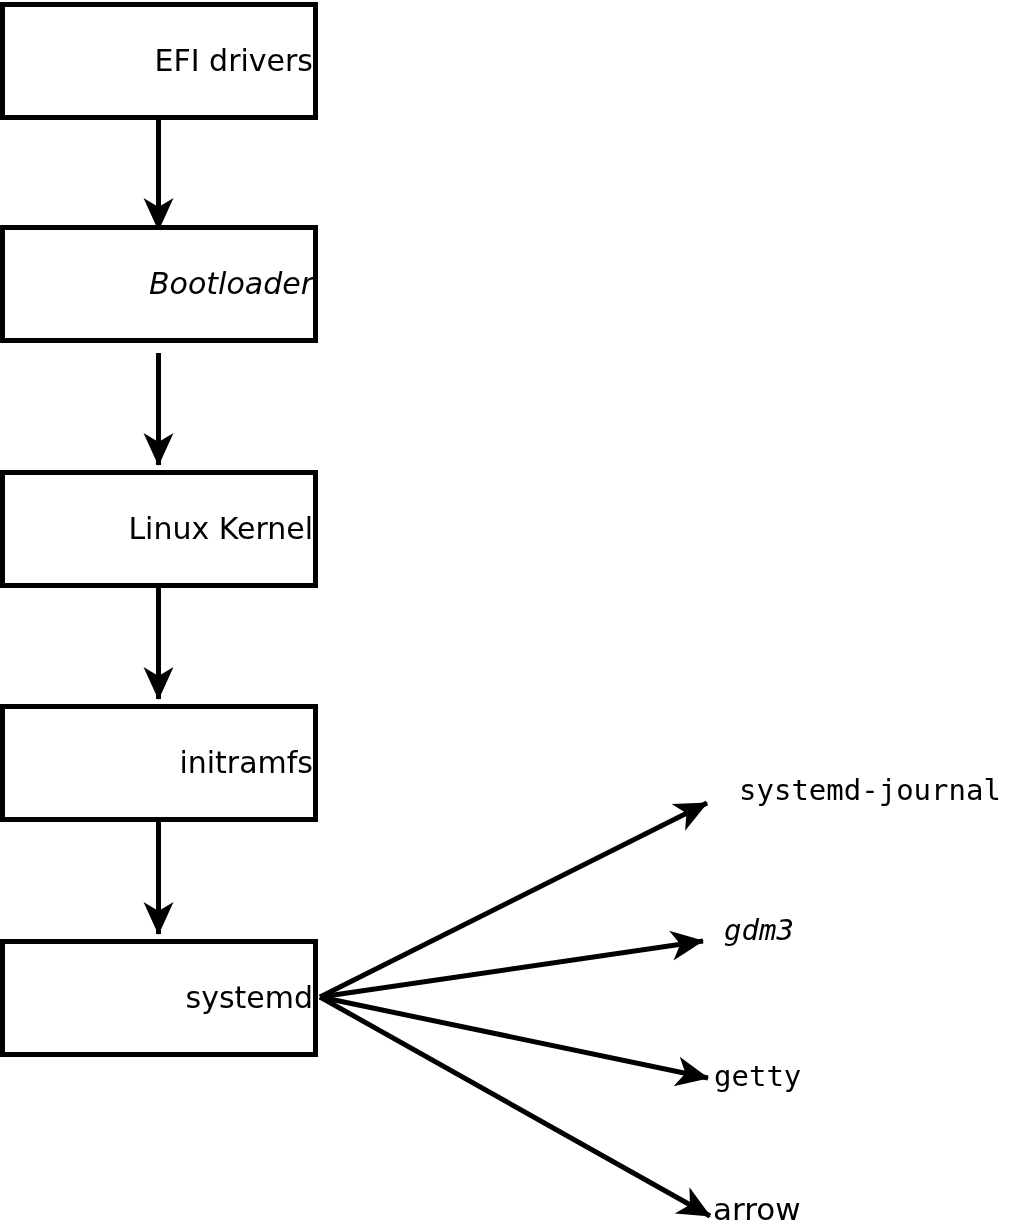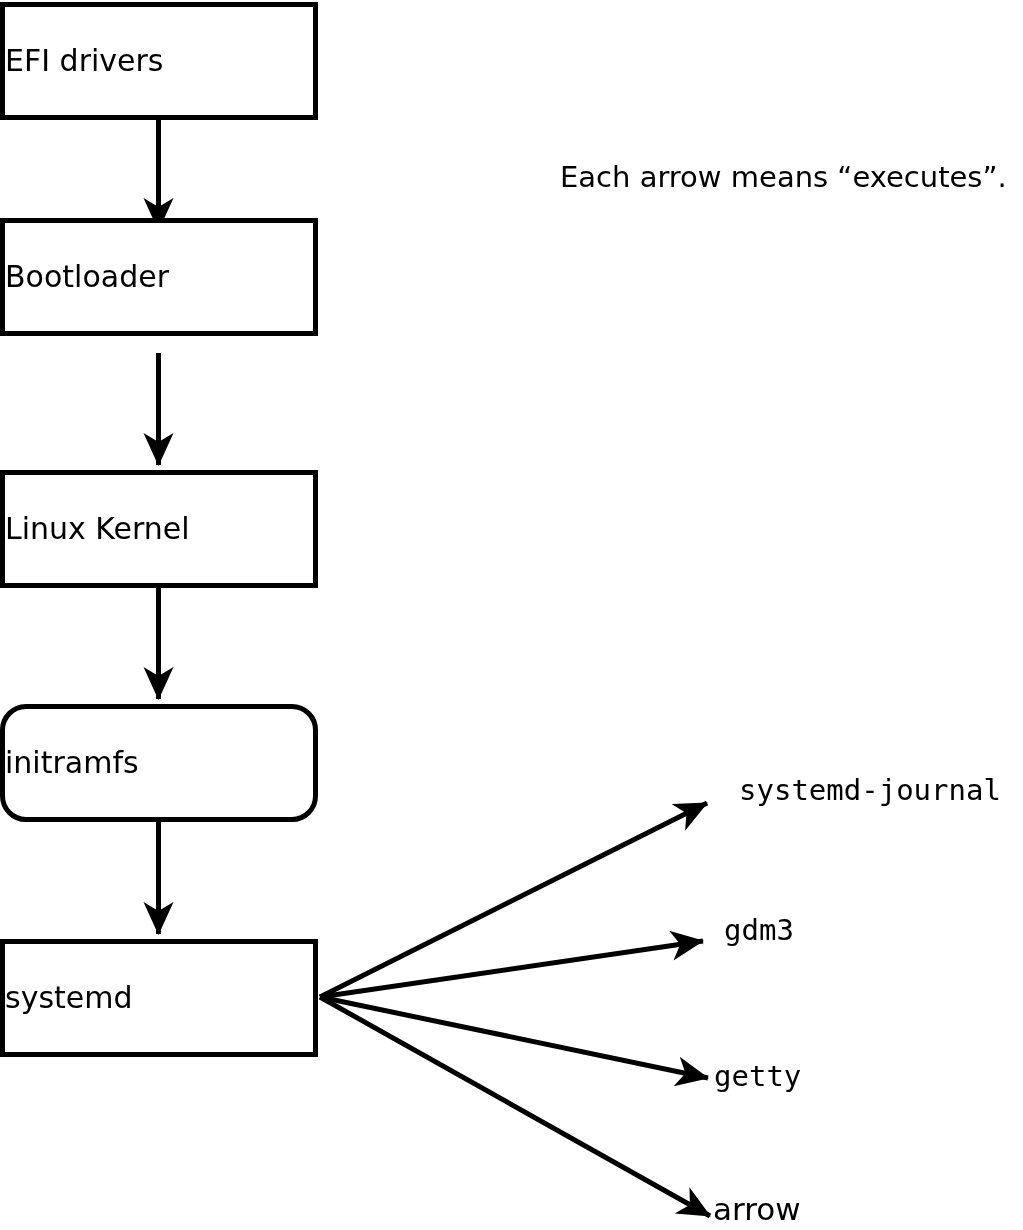--- a/index.html
+++ b/index.html
@@ -21,47 +21,47 @@
   .node {
     position: absolute;
     left: 0;
     width: 318px;
     height: 118px;
     box-sizing: border-box;
     background: #ffffff;
     border: 5px solid #000000;
     display: flex;
     align-items: center;
-    justify-content: flex-start;
+    justify-content: flex-end;
     font-size: 30px;
     line-height: 1;
     white-space: nowrap;
   }
   .node-efi        { top: 2px;   }
-  .node-bootloader { top: 218px; }
+  .node-bootloader { top: 225px; font-style: italic; }
   .node-kernel     { top: 470px; }
-  .node-initramfs  { top: 704px; border-radius: 26px; }
+  .node-initramfs  { top: 704px; }
   .node-systemd    { top: 939px; }
   .note {
     position: absolute;
     left: 560px;
     top: 163px;
     font-size: 29px;
     line-height: 1;
     white-space: nowrap;
   }
   .proc-label {
     position: absolute;
     font-family: "DejaVu Sans Mono", monospace;
     font-size: 29px;
     line-height: 1;
     white-space: nowrap;
   }
   .proc-journal { left: 723px; top: 776px; margin-left: 16px; }
-  .proc-gdm3    { left: 724px; top: 916px; }
+  .proc-gdm3    { left: 724px; top: 916px; font-style: italic; }
   .proc-getty   { left: 714px; top: 1062px; }
   .proc-sshd    {
     left: 713px; top: 1194px;
     font-family: "DejaVu Sans", sans-serif;
     font-size: 31px;
   }
 </style>
 </head>
 <body>
 
@@ -94,20 +94,19 @@
   <div class="node node-kernel">
     <span>Linux Kernel</span>
   </div>
   <div class="node node-initramfs">
     <span>initramfs</span>
   </div>
   <div class="node node-systemd">
     <span>systemd</span>
   </div>
 
-  <div class="note">Each arrow means “executes”.</div>
 
   <div class="proc-label proc-journal">systemd-journal</div>
   <div class="proc-label proc-gdm3">gdm3</div>
   <div class="proc-label proc-getty">getty</div>
   <div class="proc-label proc-sshd">arrow</div>
 
 </div>
 
 </body></html>

